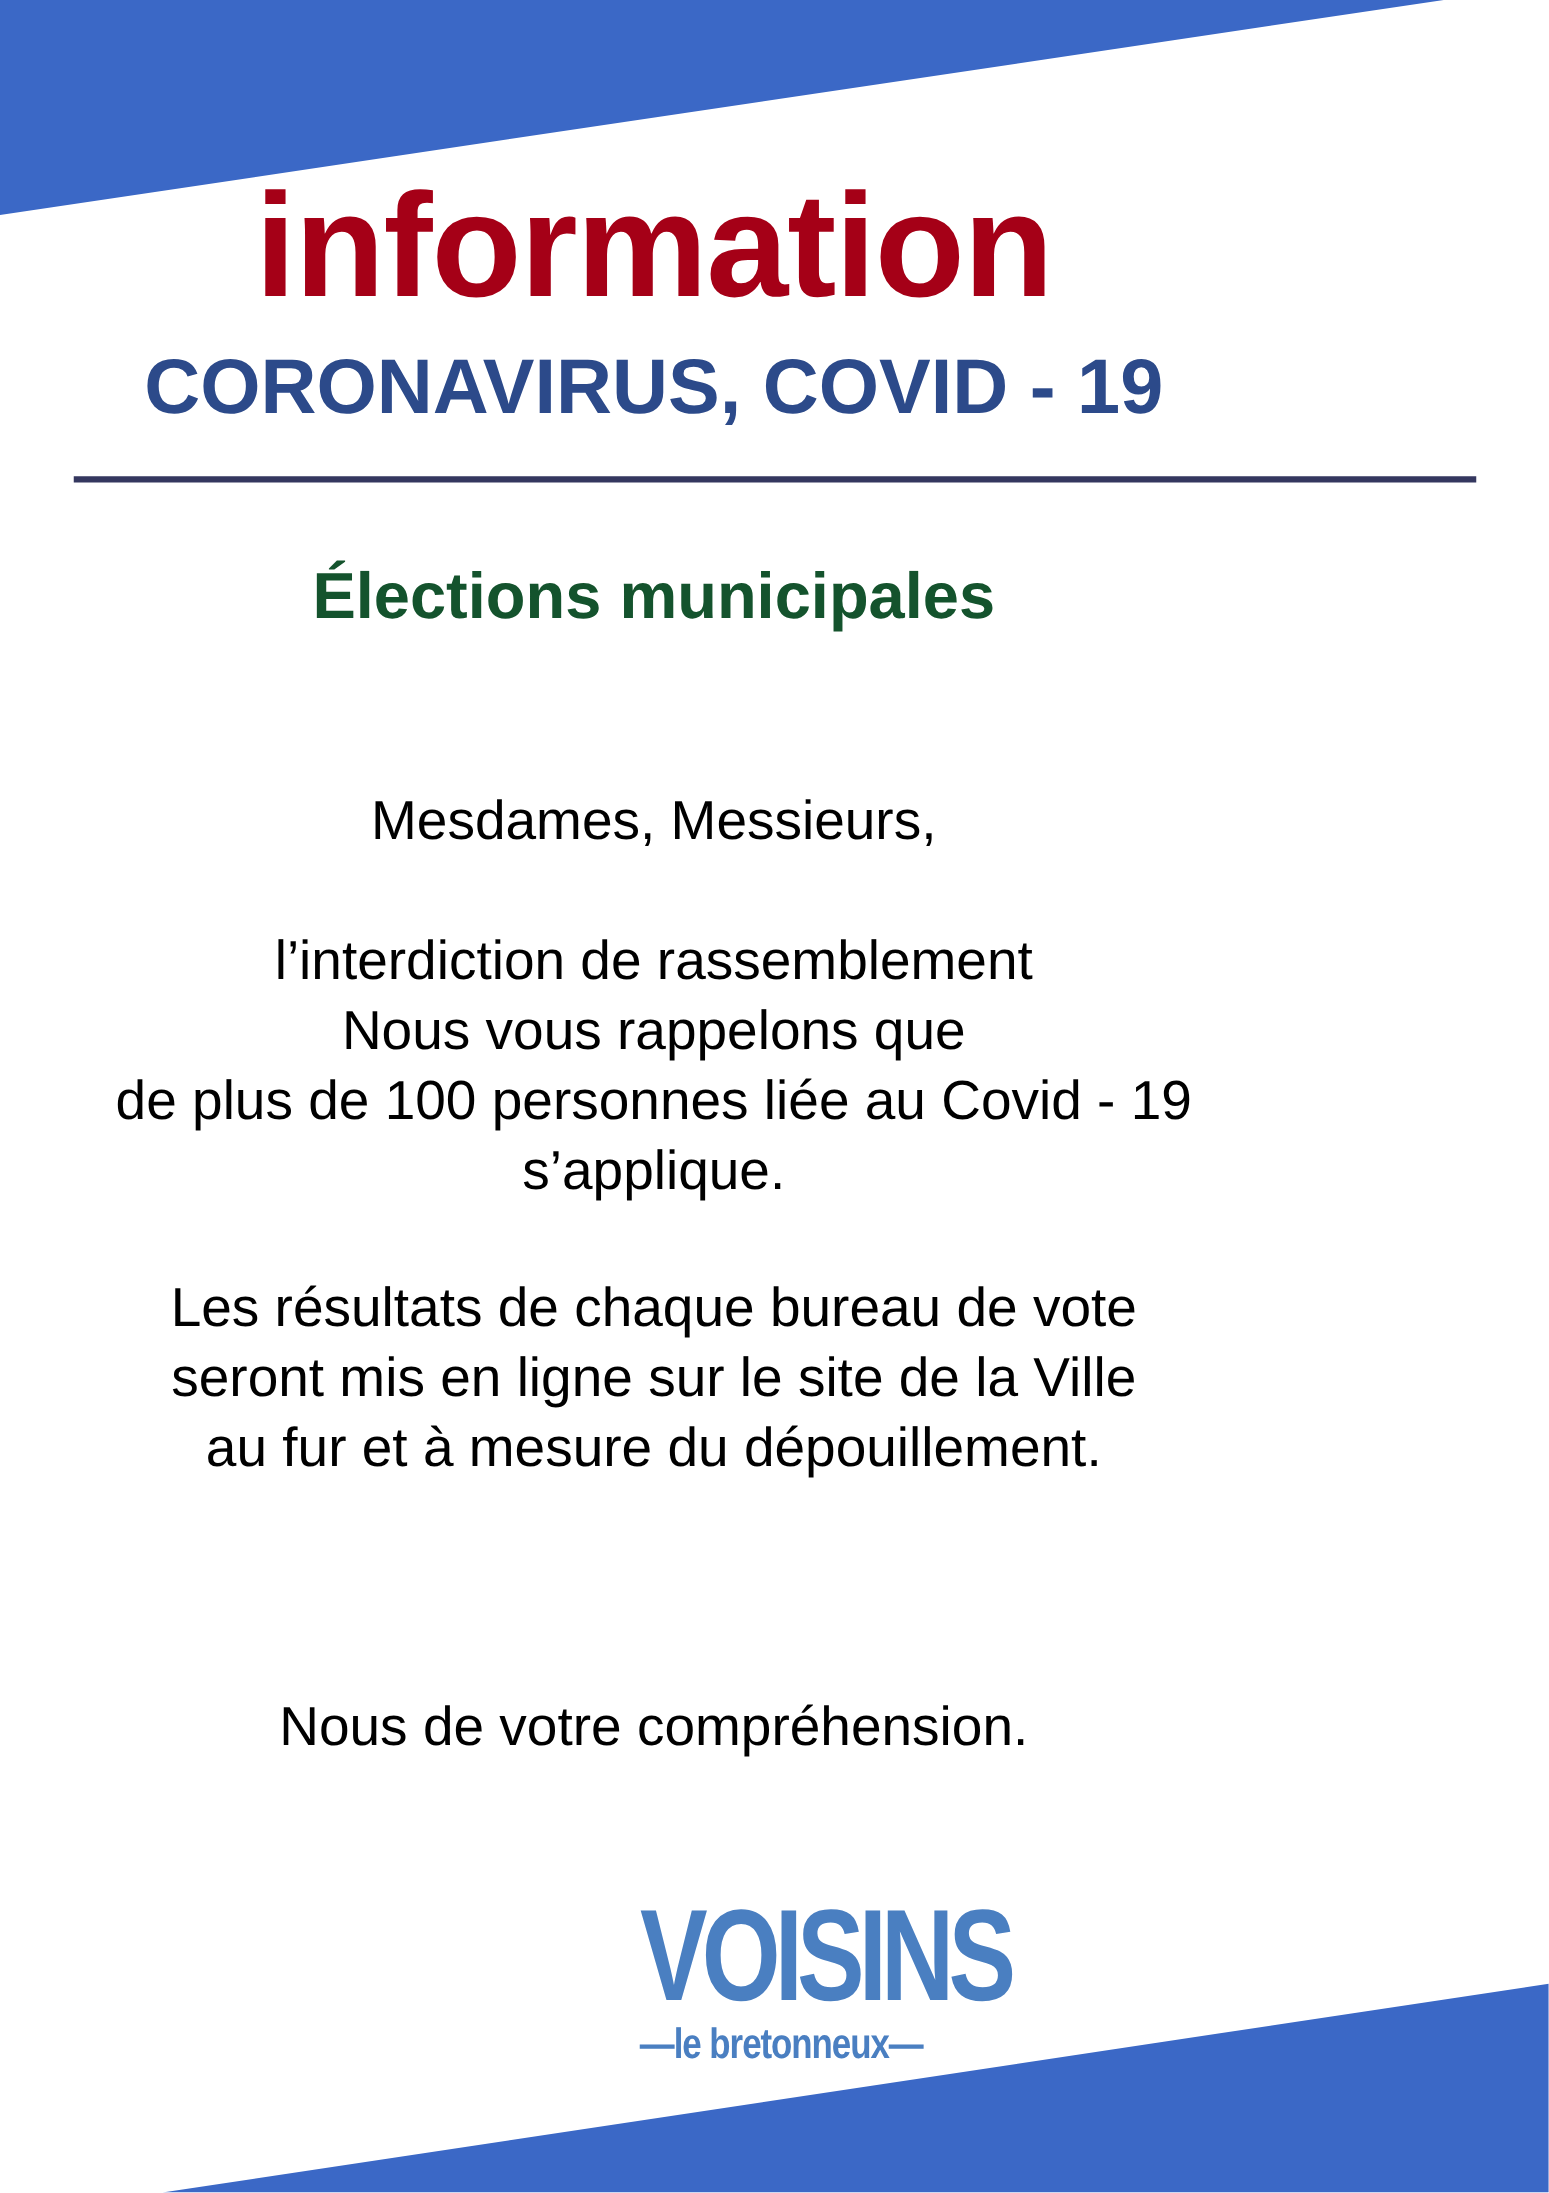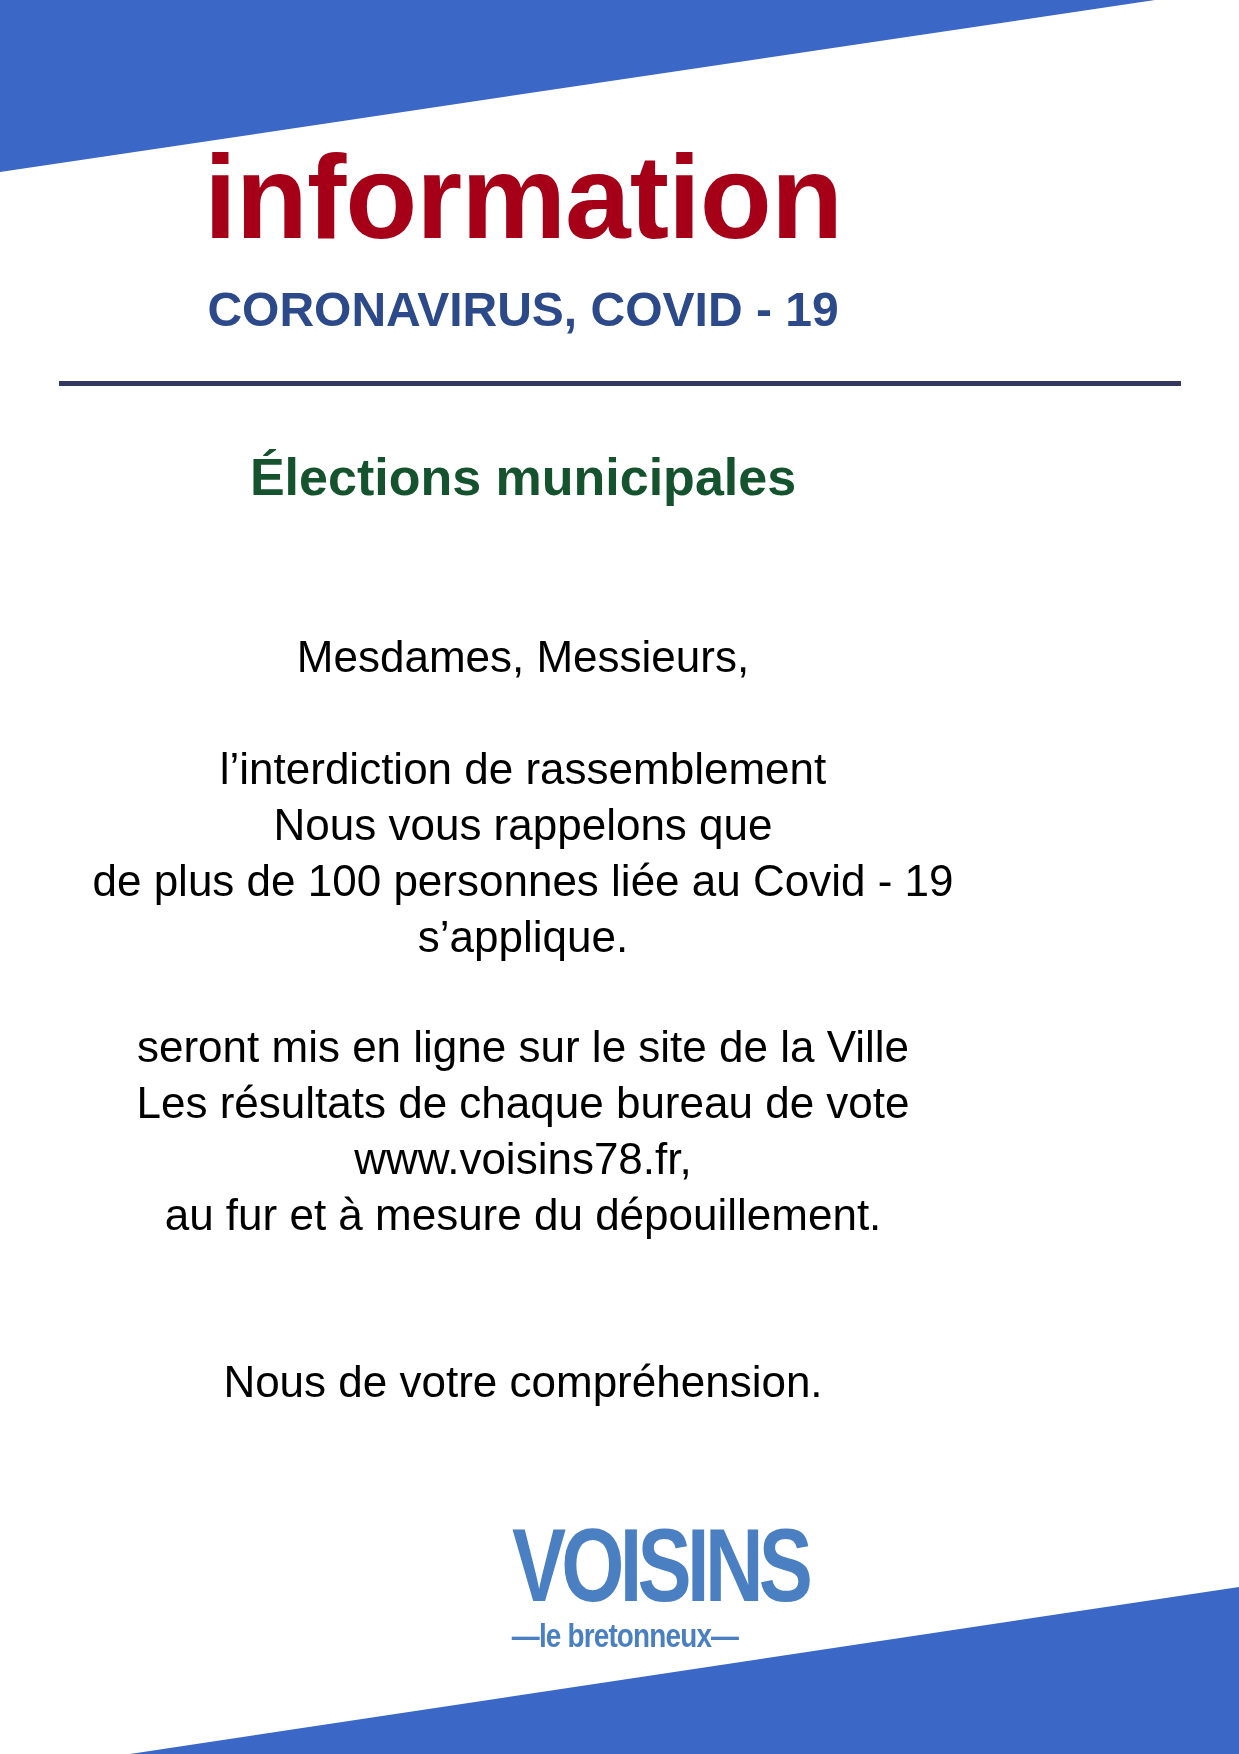--- a/index.html
+++ b/index.html
@@ -7,21 +7,21 @@
     width: 1239px; height: 1754px; position: relative; overflow: hidden;
     background: #ffffff; font-family: "Liberation Sans", sans-serif;
   }
   .band { position: absolute; left: 0; top: 0; width: 1239px; height: 1754px; }
   .center { position: absolute; left: 0; width: 1046px; text-align: center; }
   .title {
     top: 132px; font-size: 118px; font-weight: bold; color: #a50017;
     letter-spacing: -1px; line-height: 130px;
   }
   .subtitle {
-    top: 270px; font-size: 48px; font-weight: bold; color: #2c4a8a;
+    top: 270px; font-size: 62px; font-weight: bold; color: #2c4a8a;
     line-height: 80px;
   }
   .rule {
     position: absolute; left: 59px; width: 1122px; top: 381px; height: 5px;
     background: #34375f;
   }
   .heading {
     top: 445px; font-size: 52px; font-weight: bold; color: #14532d;
     line-height: 64px;
   }
@@ -60,23 +60,22 @@
 <div class="center para" style="top:585px;">Mesdames, Messieurs,</div>
 
 <div class="center para" style="top:697px;">
   <div>l’interdiction de rassemblement</div>
   <div>Nous vous rappelons que</div>
   <div>de plus de 100 personnes liée au Covid - 19</div>
   <div>s’applique.</div>
 </div>
 
 <div class="center para" style="top:975px;">
+  <div>Les résultats de chaque bureau de vote</div>
   <div>seront mis en ligne sur le site de la Ville</div>
-  <div>Les résultats de chaque bureau de vote</div>
-  <div>www.voisins78.fr,</div>
   <div>au fur et à mesure du dépouillement.</div>
 </div>
 
 <div class="center para" style="top:1310px;">Nous de votre compréhension.</div>
 
 <div class="logo">
   <span class="logo-main">VOISINS</span>
   <span class="logo-sub">—le bretonneux—</span>
 </div>
 

